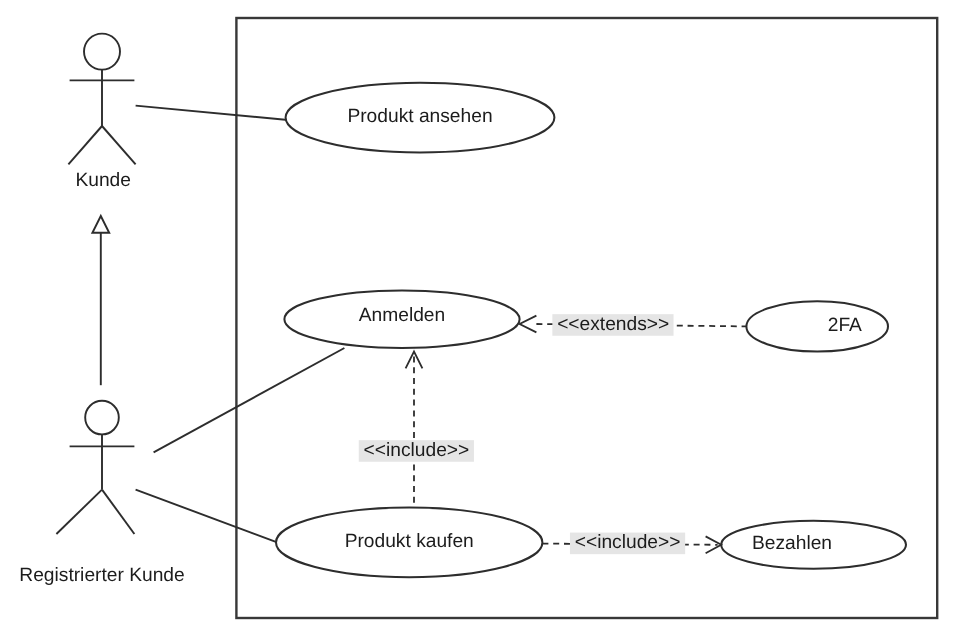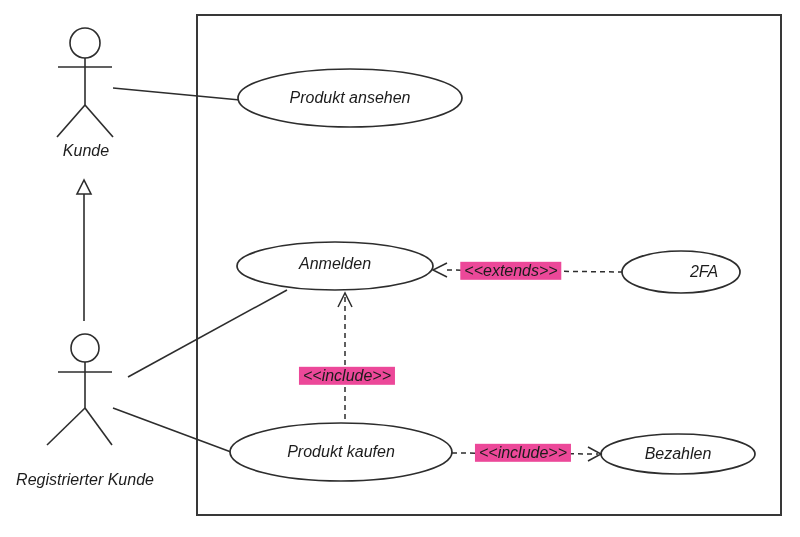--- a/index.html
+++ b/index.html
@@ -21,24 +21,23 @@
     top: 0;
   }
   .lbl {
     position: absolute;
     transform: translate(-50%, -50%);
     font-size: 16px;
     line-height: 1.15;
     color: #1c1c1c;
     white-space: nowrap;
     text-align: left;
-    font-style: italic;
   }
   .rel-lbl {
-    background: #ec4899;
+    background: #e5e5e5;
     padding: 0 4px;
   }
 </style>
 </head>
 <body>
 
 <div class="diagram">
 
   <svg width="800" height="537" viewBox="0 0 800 537">
 
@@ -92,19 +91,19 @@
     </g>
   </svg>
 
   <div class="lbl" style="left:86px; top:151px;">Kunde</div>
   <div class="lbl" style="left:85px; top:480px;">Registrierter Kunde</div>
 
   <div class="lbl" style="left:350px; top:98px;">Produkt ansehen</div>
   <div class="lbl" style="left:335px; top:264px;">Anmelden</div>
   <div class="lbl" style="left:681px; top:272px;margin-left:23px;">2FA</div>
   <div class="lbl" style="left:341px; top:452px;">Produkt kaufen</div>
-  <div class="lbl" style="left:678px; top:454px;">Bezahlen</div>
+  <div class="lbl" style="left:660px; top:454px;">Bezahlen</div>
 
   <div class="lbl rel-lbl" style="left:511px; top:271px;">&lt;&lt;extends&gt;&gt;</div>
   <div class="lbl rel-lbl" style="left:347px; top:376px;">&lt;&lt;include&gt;&gt;</div>
   <div class="lbl rel-lbl" style="left:523px; top:453px;">&lt;&lt;include&gt;&gt;</div>
 
 </div>
 
 </body></html>

